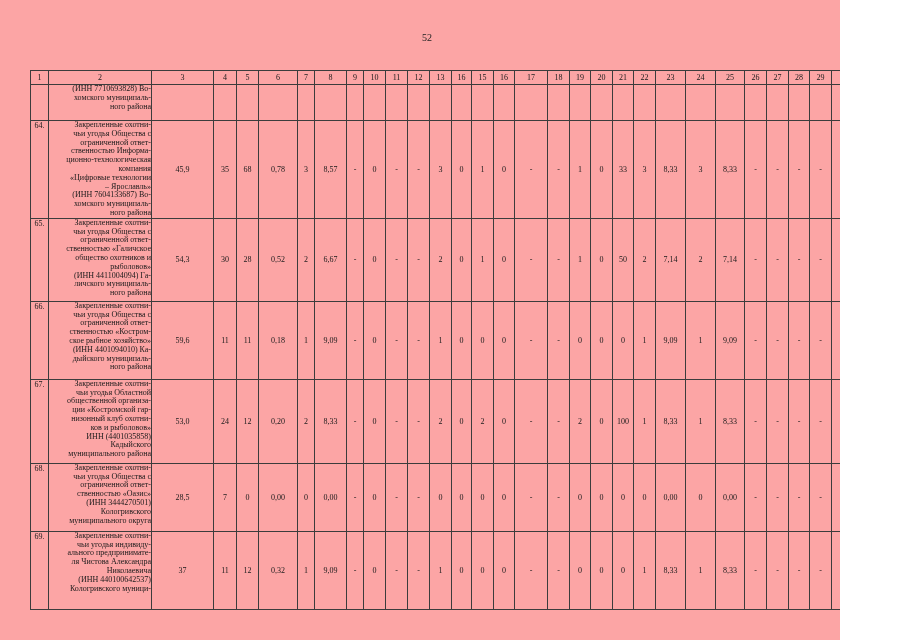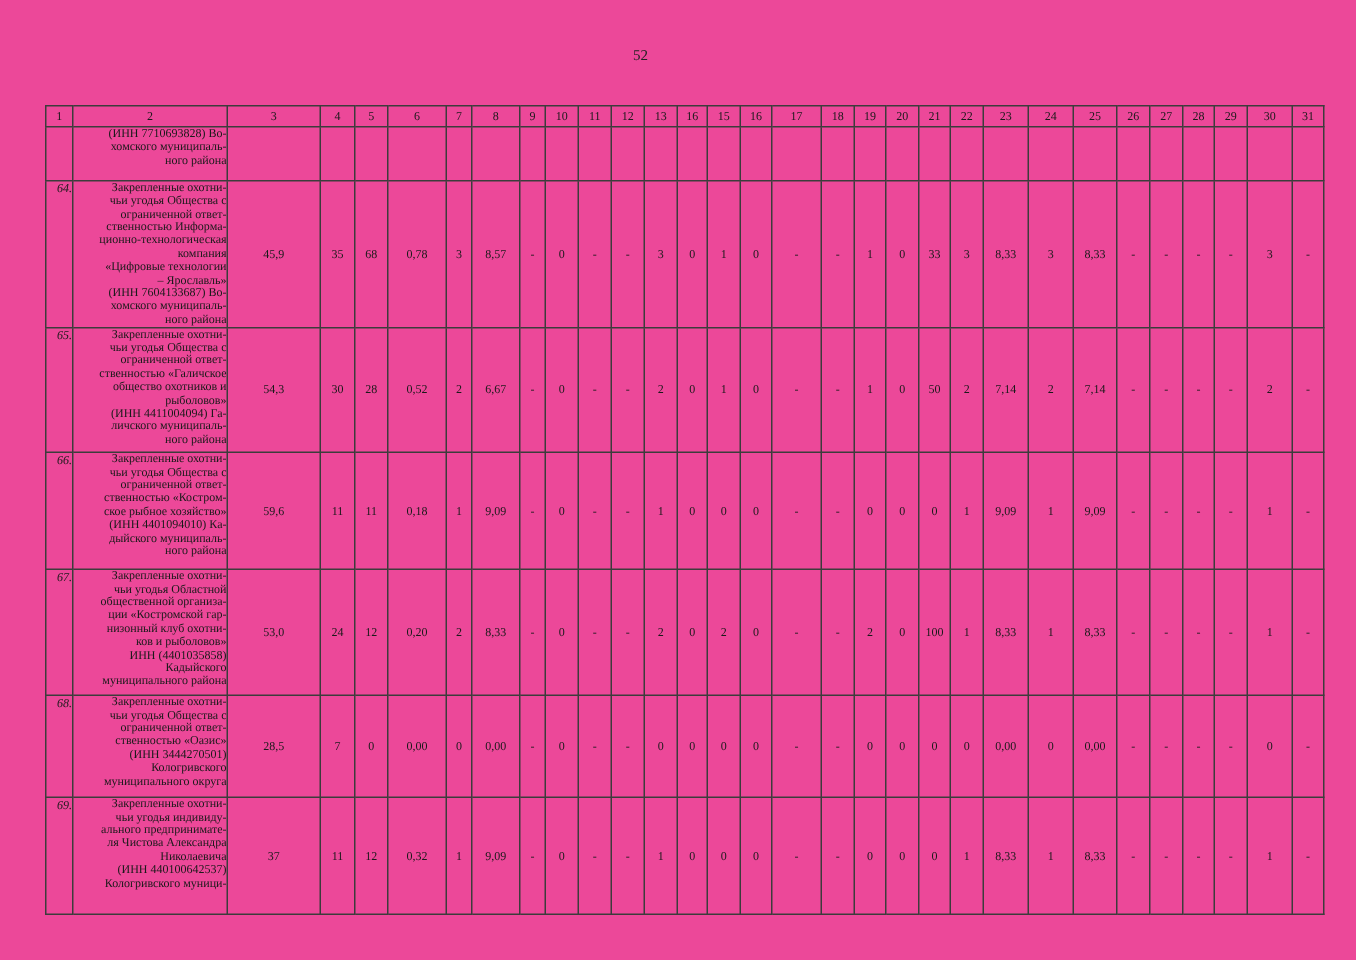--- a/index.html
+++ b/index.html
@@ -4,23 +4,23 @@
 <style>
   html, body {
     margin: 0;
     padding: 0;
     background: #ffffff;
     font-family: "Liberation Serif", "DejaVu Serif", serif;
     color: #1a1a1a;
   }
   .page {
     position: relative;
-    width: 904px;
+    width: 840px;
     height: 640px;
-    background: #ec4899;
+    background: #fca5a5;
     overflow: hidden;
   }
   .page-number {
     position: absolute;
     top: 32px;
     left: 422px;
     font-size: 10px;
     color: #222;
   }
   table.report {
@@ -39,24 +39,23 @@
   thead tr { height: 14px; }
   th.hc {
     font-weight: normal;
     font-size: 8px;
     text-align: center;
     vertical-align: middle;
     color: #1a1a1a;
   }
   td.c-num {
     font-size: 8px;
-    text-align: right;
+    text-align: center;
     vertical-align: top;
     padding-top: 1px;
-    font-style: italic;
   }
   td.c-name {
     font-size: 8px;
     line-height: 8.8px;
     text-align: right;
     vertical-align: top;
     white-space: pre-line;
     padding-top: 1px;
   }
   td.c-val {

